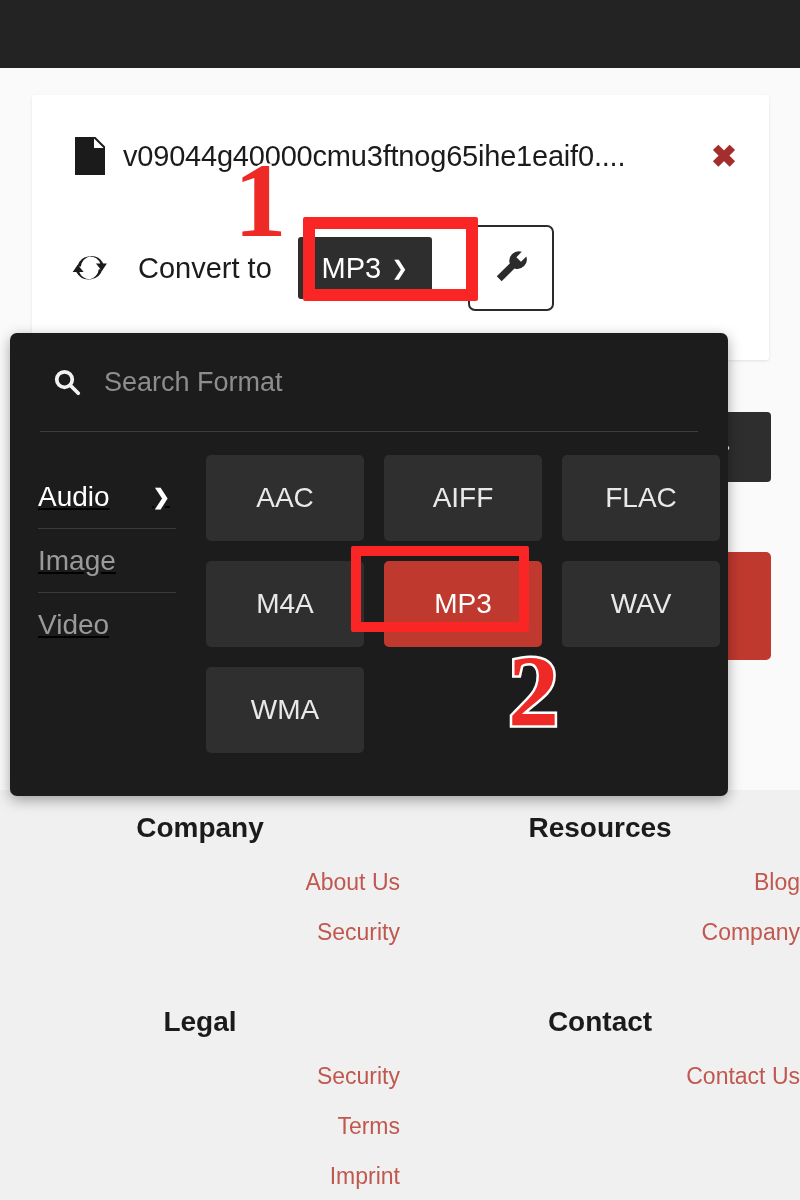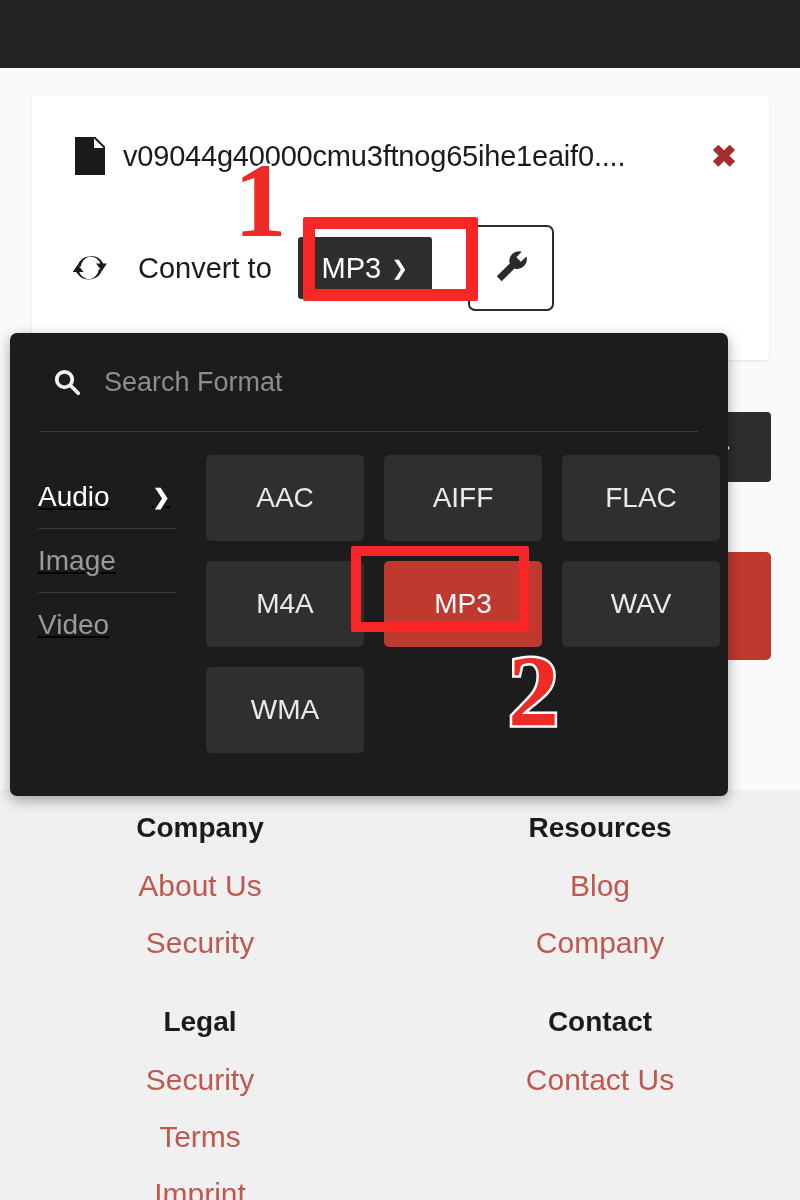--- a/index.html
+++ b/index.html
@@ -317,25 +317,26 @@
   }
   .foot-col { text-align: center; }
   .foot-head {
     font-size: 28px;
     font-weight: bold;
     color: #1b1b1b;
     margin-bottom: 25px;
   }
   .foot-link {
     display: block;
-    font-size: 30px;
+    font-size: 23px;
     color: #c0584f;
     margin-bottom: 23px;
     text-decoration: none;
     cursor: pointer;
+    text-align: right;
   }
   .foot-grid.second { top: 216px; }
 </style>
 </head>
 <body>
 
 <div class="topbar"></div>
 
 <div class="card">
 

